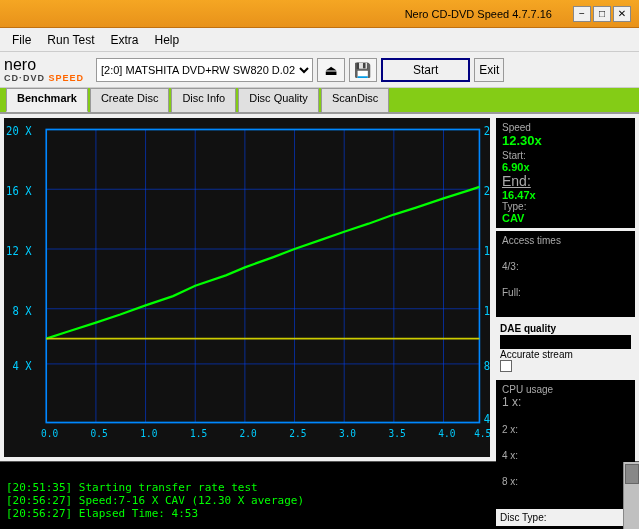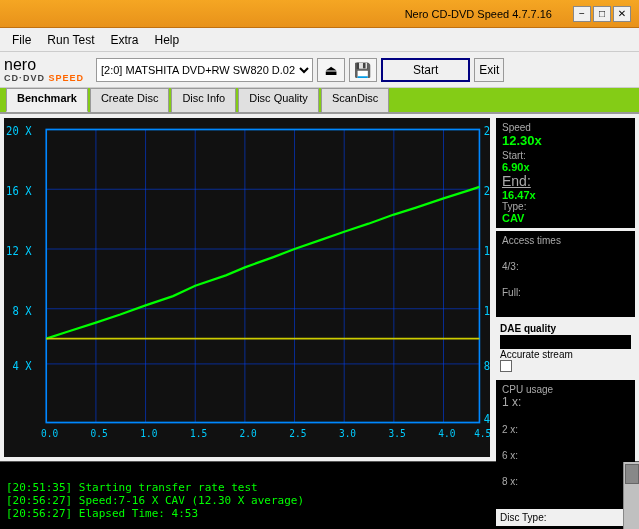--- a/index.html
+++ b/index.html
@@ -347,21 +347,21 @@
       <div style="color:#000;font-size:10px;">Accurate stream</div>
       <div class="checkbox-empty"></div>
     </div>
 
     <div style="background:#000;padding:4px 6px;color:white;">
       <div style="color:#aaa;font-size:10px;">CPU usage</div>
       <div style="color:#aaa;font-size:12px;">1 x:</div>
       <div class="black-bar"></div>
       <div style="color:#aaa;font-size:10px;">2 x:</div>
       <div class="black-bar"></div>
-      <div style="color:#aaa;font-size:10px;">6 x:</div>
+      <div style="color:#aaa;font-size:10px;">4 x:</div>
       <div class="black-bar"></div>
       <div style="color:#aaa;font-size:10px;">8 x:</div>
       <div class="black-bar"></div>
     </div>
 
     <div style="padding:3px 4px;background:#f0f0f0;">
       <div style="color:#000;font-size:10px;">Disc Type:</div>
 
     </div>
 

